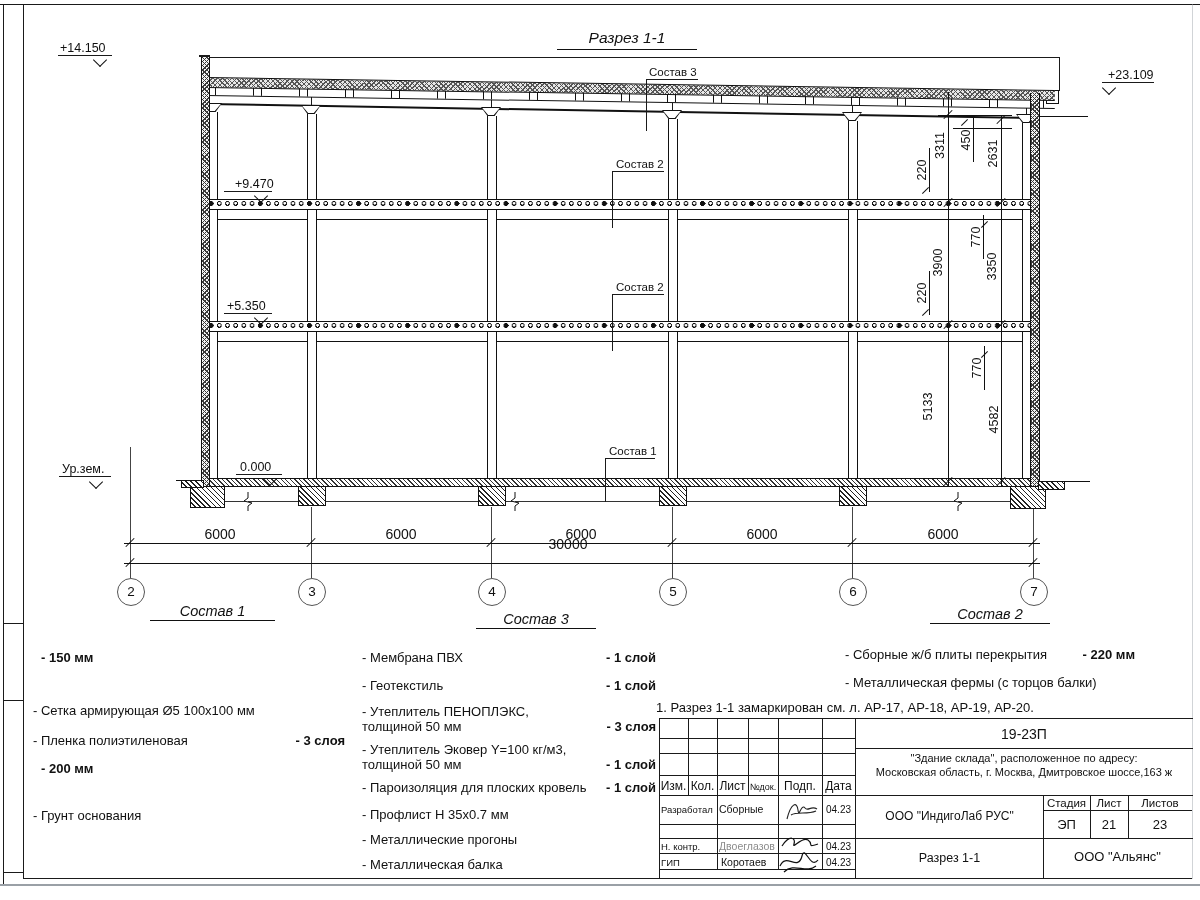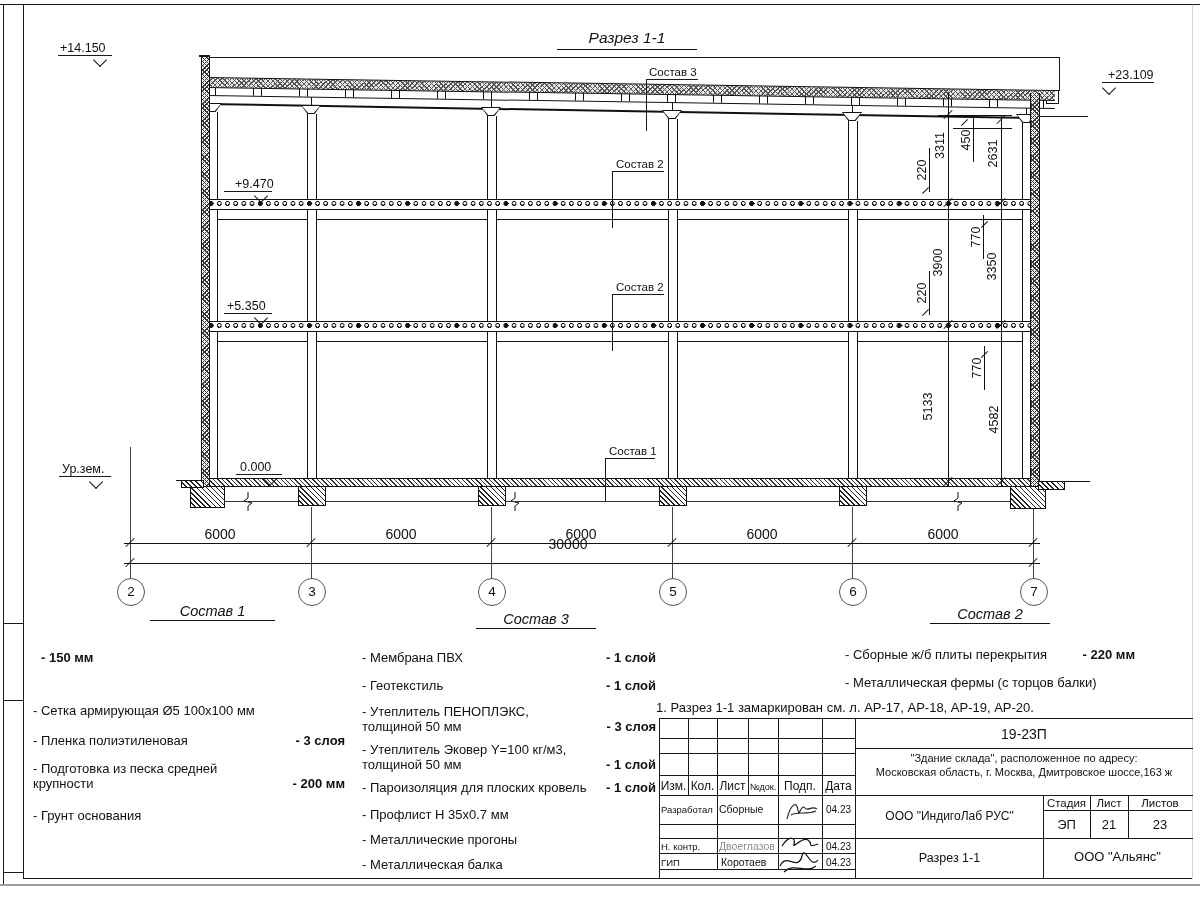--- a/index.html
+++ b/index.html
@@ -265,22 +265,20 @@
       </div>
     <div class="leg-item" style="left:33px;top:704px;width:312px">
         <span class="leg-text">- Сетка армирующая Ø5 100х100 мм</span>
         <span class="leg-val"></span>
       </div>
     <div class="leg-item" style="left:33px;top:734px;width:312px">
         <span class="leg-text">- Пленка полиэтиленовая</span>
         <span class="leg-val">-  3 слоя</span>
       </div>
     <div class="leg-item" style="left:33px;top:762px;width:312px">
-        <span class="leg-text">- Подготовка из песка средней
-крупности</span>
         <span class="leg-val">- 200 мм</span>
       </div>
     <div class="leg-item" style="left:33px;top:809px;width:312px">
         <span class="leg-text">- Грунт основания</span>
         <span class="leg-val"></span>
       </div>
   </div>
 
   <div>
     <div class="leg-head" style="left:476px;top:611px;width:120px">Состав 3</div>

